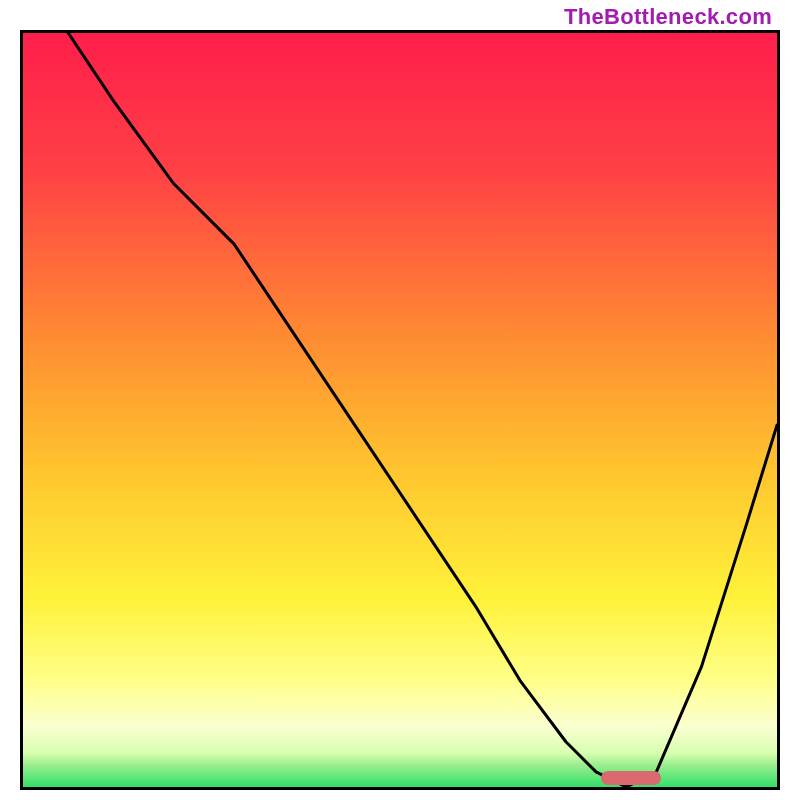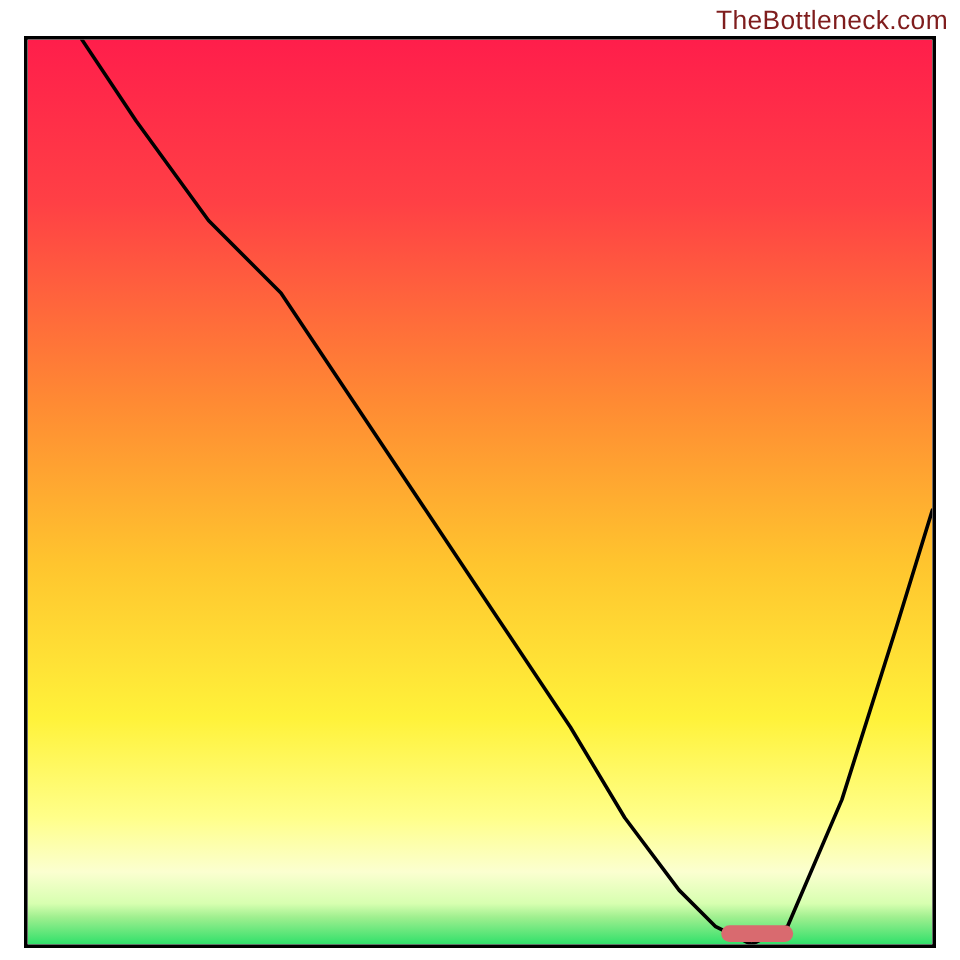--- a/index.html
+++ b/index.html
@@ -11,24 +11,24 @@
     font-family: Arial, Helvetica, sans-serif;
   }
   .container {
     position: relative;
     width: 800px;
     height: 800px;
   }
   .watermark {
     position: absolute;
     top: 4px;
-    right: 10px;
+    right: 28px;
     font-size: 22px;
-    font-weight: 400;
-    color: #7f1d1d;
+    font-weight: 700;
+    color: #a21caf;
     letter-spacing: 0.3px;
   }
   .plot-area {
     position: absolute;
     left: 20px;
     top: 30px;
     width: 760px;
     height: 760px;
     box-sizing: border-box;
     border: 3px solid #000;

